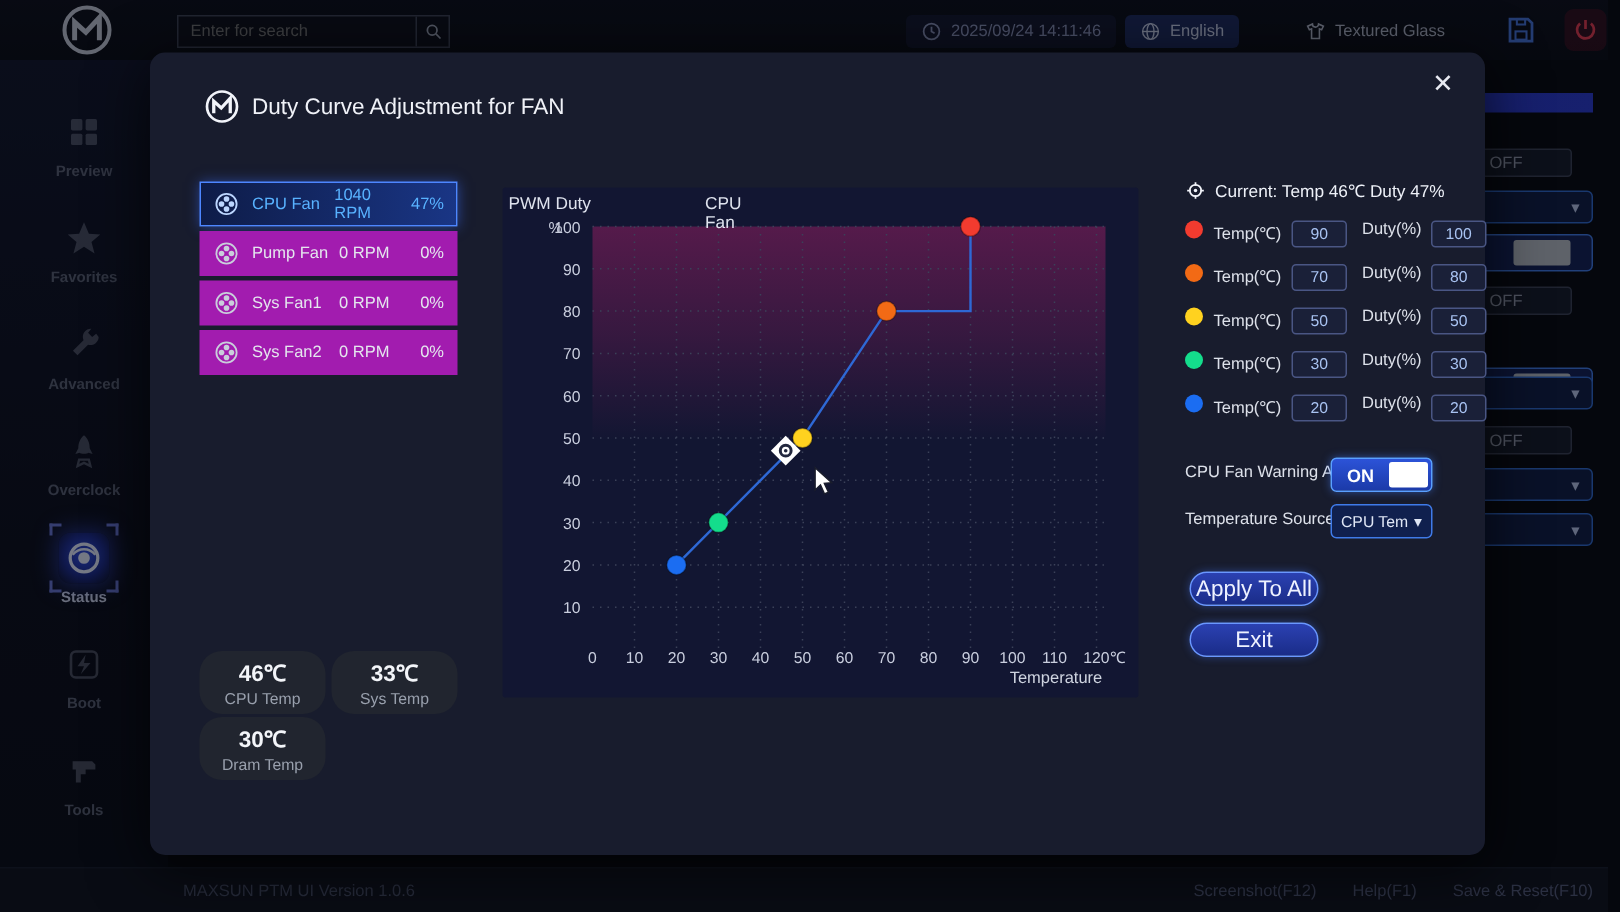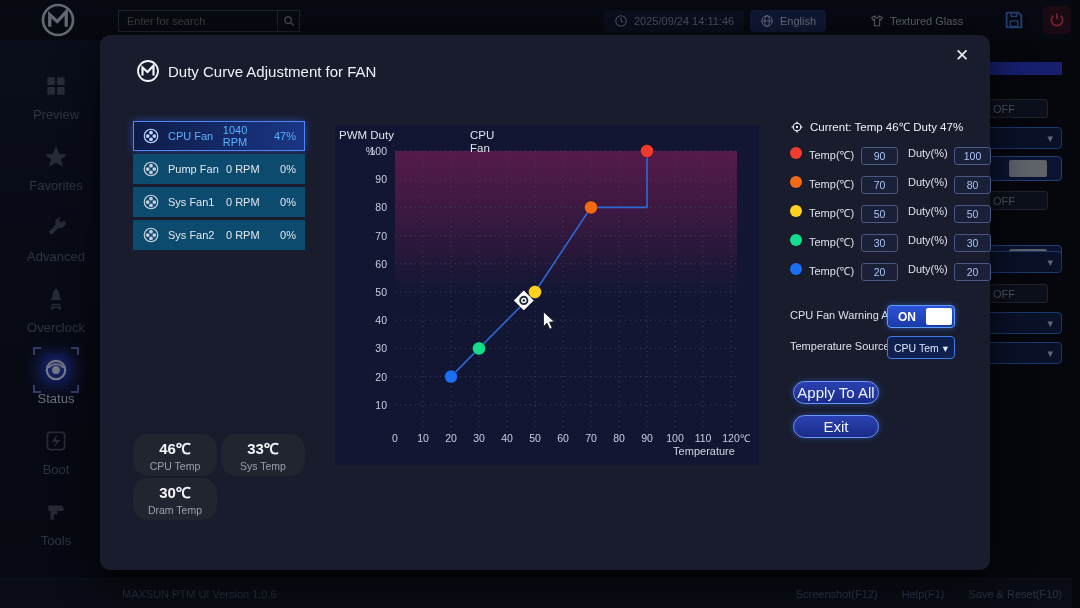--- a/index.html
+++ b/index.html
@@ -23,21 +23,21 @@
   .tb-power{position:absolute;left:1043px;top:6px;width:28px;height:28px;border-radius:6px;background:rgba(90,16,35,.45);display:flex;align-items:center;justify-content:center;color:#e23a4f;}
   .tb-power svg{width:18px;height:18px;}
 
   
   .sidebar{position:absolute;left:0;top:40px;width:112px;height:538px;z-index:1;
     background:linear-gradient(180deg,#10152a 0%,#0b0e1b 60%,#090c16 100%);
     display:flex;flex-direction:column;align-items:center;padding-top:20px;}
   .side-item{width:100%;height:71px;display:flex;flex-direction:column;align-items:center;justify-content:center;cursor:pointer;}
   .si-icon{position:relative;width:34px;height:34px;display:flex;align-items:center;justify-content:center;color:#7c8296;opacity:.55;}
   .si-icon svg{width:26px;height:26px;}
-  .si-label{margin-top:4px;font-size:13px;font-weight:400;color:#6d7488;opacity:.8;}
+  .si-label{margin-top:4px;font-size:10px;font-weight:700;color:#6d7488;opacity:.8;}
   .side-item.active .si-icon{opacity:1;color:#e7ecff;background:radial-gradient(circle at 50% 45%,#3350e8 0%,#1b2a8a 55%,rgba(20,28,80,.2) 100%);border-radius:8px;box-shadow:0 0 14px 2px rgba(55,80,230,.55);}
   .side-item.active .si-label{color:#d6dcf0;opacity:1;}
   .corners{position:absolute;left:-6px;top:-6px;right:-6px;bottom:-6px;pointer-events:none;
     background:
      linear-gradient(#7d8dff,#7d8dff) left 0 top 0/8px 2px,
      linear-gradient(#7d8dff,#7d8dff) left 0 top 0/2px 8px,
      linear-gradient(#7d8dff,#7d8dff) right 0 top 0/8px 2px,
      linear-gradient(#7d8dff,#7d8dff) right 0 top 0/2px 8px,
      linear-gradient(#7d8dff,#7d8dff) left 0 bottom 0/8px 2px,
      linear-gradient(#7d8dff,#7d8dff) left 0 bottom 0/2px 8px,
@@ -63,21 +63,21 @@
 
   
   .dialog{position:absolute;left:100px;top:35px;width:890px;height:535px;background:#181c2d;border-radius:10px;z-index:10;box-shadow:0 8px 40px rgba(0,0,0,.7);}
   .dlg-header{position:absolute;left:36px;top:24px;display:flex;align-items:center;gap:8px;}
   .dlg-logo{width:24px;height:24px;color:#f2f4fa;}
   .dlg-title{font-size:15px;color:#f0f2f8;}
   .dlg-close{position:absolute;right:16px;top:8px;width:24px;height:24px;display:flex;align-items:center;justify-content:center;font-size:17px;color:#e8eaf2;cursor:pointer;}
 
   
   .fan-list{position:absolute;left:33px;top:86px;width:172px;display:flex;flex-direction:column;gap:3px;}
-  .fan-row{height:30px;background:#0c4a6e;display:flex;align-items:center;padding:0 8px;font-size:11px;color:#e4e7ee;cursor:pointer;border:1px solid transparent;}
+  .fan-row{height:30px;background:#a21caf;display:flex;align-items:center;padding:0 8px;font-size:11px;color:#e4e7ee;cursor:pointer;border:1px solid transparent;}
   .fan-row.selected{background:linear-gradient(90deg,#0e1c48 0%,#1d3d97 130%);border:1px solid #4d86ff;box-shadow:0 0 8px rgba(60,110,255,.5);color:#58b2ff;}
   .fan-ico{width:18px;height:18px;margin-right:8px;color:#c9cedb;flex:none;}
   .fan-row.selected .fan-ico{color:#bcd6ff;}
   .fan-name{width:60px;}
   .fan-rpm{width:56px;}
 
   
   .chart-panel{position:absolute;left:235px;top:90px;width:424px;height:340px;background:#121632;border-radius:2px;}
 
   

